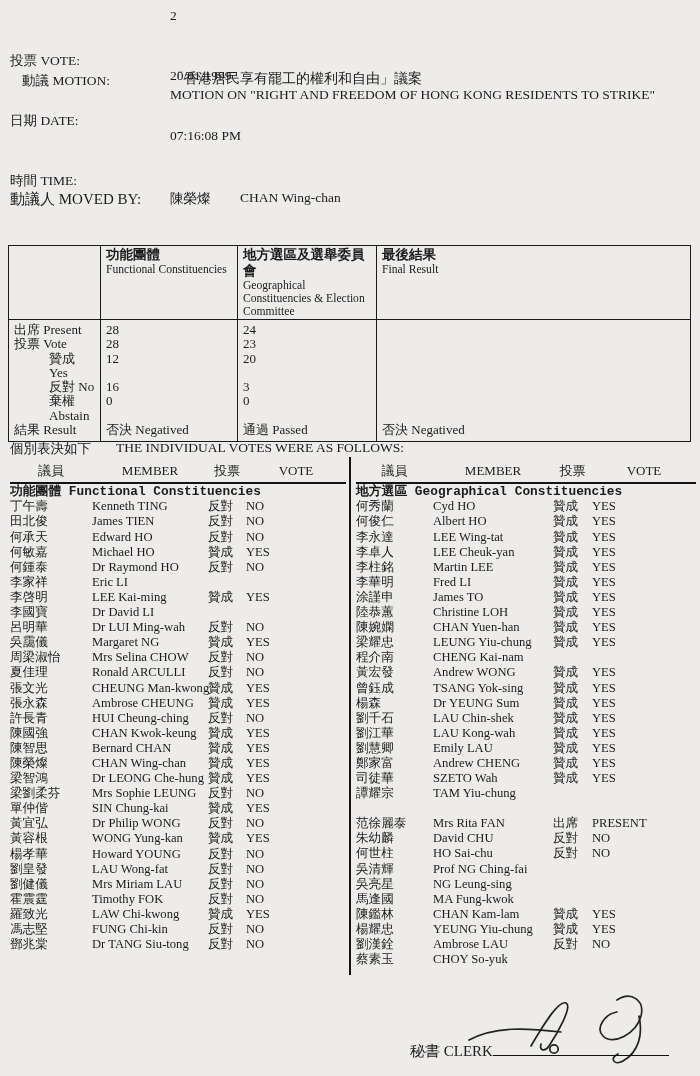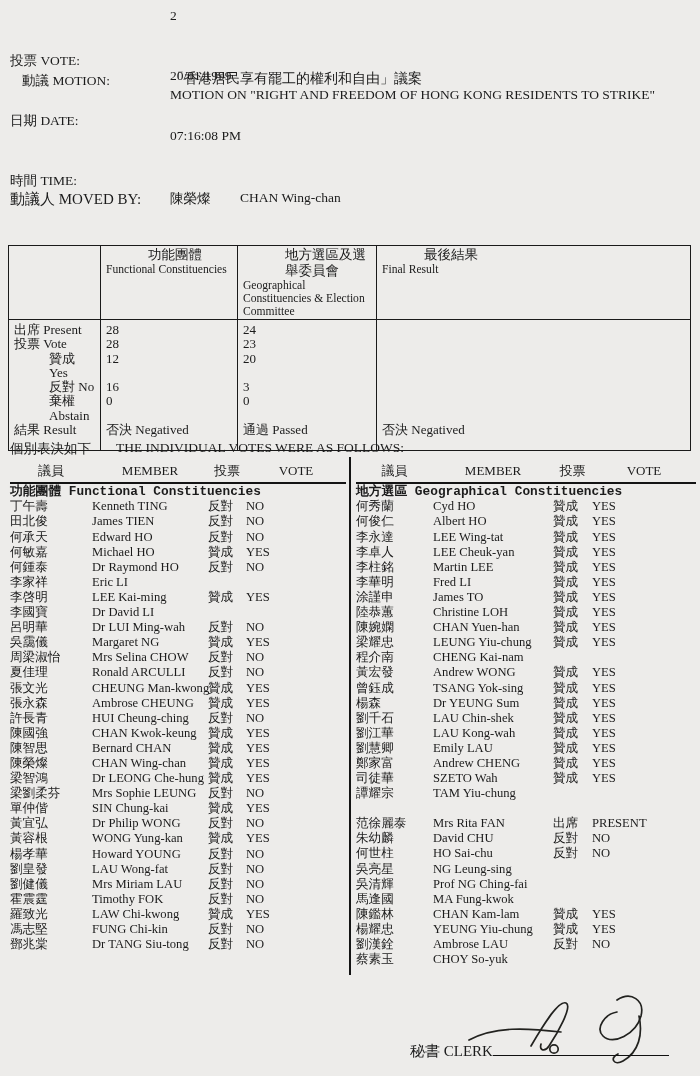--- a/index.html
+++ b/index.html
@@ -20,25 +20,25 @@
   
   table.summary{border-collapse:collapse;table-layout:fixed;width:683px;font-size:13px;}
   table.summary col.c1{width:92px;}
   table.summary col.c2{width:137px;}
   table.summary col.c3{width:139px;}
   table.summary td,table.summary th{
     border-left:1.6px solid #1a1a1a;border-right:1.6px solid #1a1a1a;
     padding:1px 5px;vertical-align:top;text-align:left;font-weight:normal;
   }
   table.summary tr.hdr th{border-bottom:1.8px solid #1a1a1a;border-top:1.8px solid #1a1a1a;height:50px;}
-  table.summary .hz{font-size:13.5px;font-weight:normal;line-height:16px;margin-left:42px;}
+  table.summary .hz{font-size:13.5px;font-weight:bold;line-height:16px;}
   table.summary .he{font-size:11.6px;line-height:13px;}
   table.summary tr.body td{line-height:14.3px;padding-top:0;padding-bottom:0;}
   table.summary tr.first td{padding-top:3px;}
-  table.summary tr.last td{border-bottom:1.8px solid #1a1a1a;padding-bottom:13px;}
+  table.summary tr.last td{border-bottom:1.8px solid #1a1a1a;padding-bottom:4px;}
   td.indent{padding-left:40px !important;}
   
   .iv-heading{font-size:13.5px;}
   
   .vcol{position:absolute;font-size:12.6px;}
   .vrow{display:grid;height:15.1px;line-height:15.1px;white-space:nowrap;}
   .leftgrid{grid-template-columns:82px 116px 38px auto;}
   .rightgrid{grid-template-columns:77px 120px 39px auto;}
   .list-header{height:19px;line-height:16px;border-bottom:2px solid #141414;font-size:13px;text-align:center;}
   .section-title{font-weight:bold;height:15.4px;line-height:15.4px;font-size:12.8px;white-space:nowrap;font-family:Liberation Mono, monospace;}
@@ -480,28 +480,28 @@
         <span>反對</span>
         <span>NO</span>
       </div>
       <div class="vrow rightgrid">
         <span>何世柱</span>
         <span>HO Sai-chu</span>
         <span>反對</span>
         <span>NO</span>
       </div>
       <div class="vrow rightgrid">
+        <span>吳清輝</span>
+        <span>Prof NG Ching-fai</span>
+        <span></span>
+        <span></span>
+      </div>
+      <div class="vrow rightgrid">
         <span>吳亮星</span>
         <span>NG Leung-sing</span>
-        <span></span>
-        <span></span>
-      </div>
-      <div class="vrow rightgrid">
-        <span>吳清輝</span>
-        <span>Prof NG Ching-fai</span>
         <span></span>
         <span></span>
       </div>
       <div class="vrow rightgrid">
         <span>馬逢國</span>
         <span>MA Fung-kwok</span>
         <span></span>
         <span></span>
       </div>
       <div class="vrow rightgrid">

